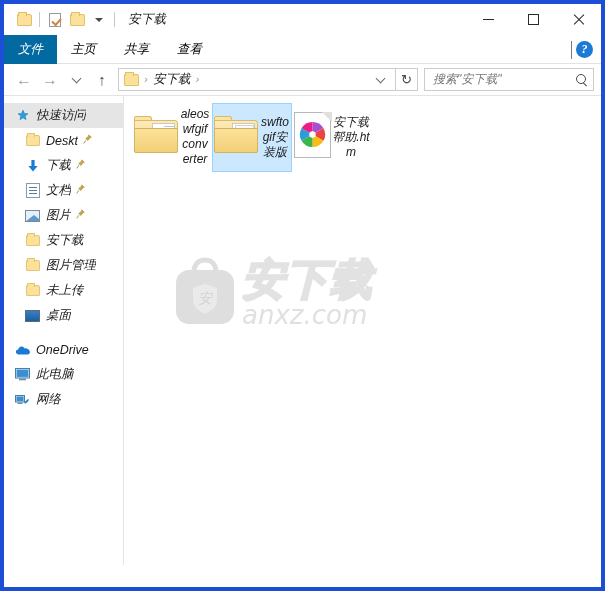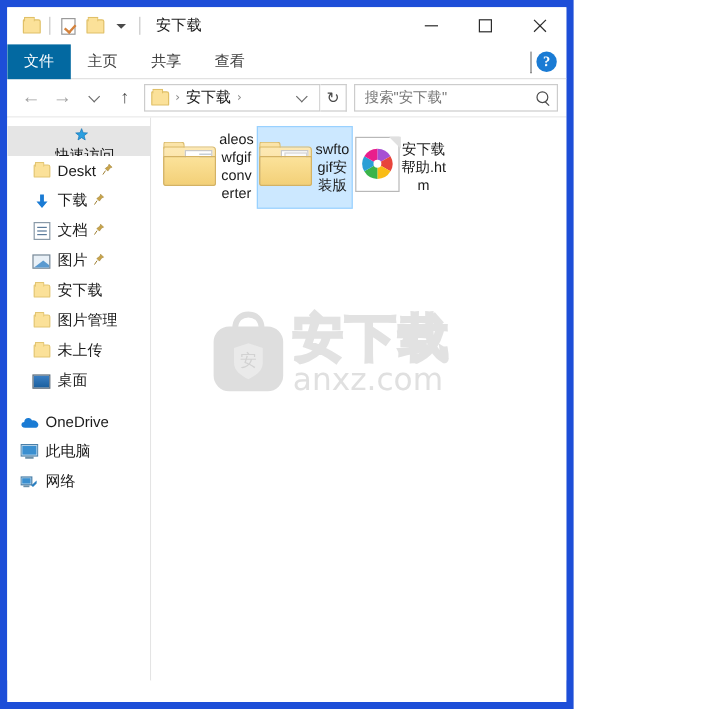--- a/index.html
+++ b/index.html
@@ -5,24 +5,25 @@
   * { box-sizing: border-box; }
   html, body {
     margin: 0; padding: 0;
     width: 605px; height: 591px;
     overflow: hidden;
     font-family: "Liberation Sans", "DejaVu Sans", sans-serif;
     background: #ffffff;
   }
   #window {
     position: relative;
-    width: 478px; height: 591px;
-    background: #ffffff;
-    border: 6px solid #1d4ed8;
+    width: 605px; height: 591px;
+    background: #ffffff;
+    border: 4px solid #1d4ed8;
     overflow: hidden;
+    font-style: italic;
   }
 
   
   #titlebar {
     position: relative;
     height: 31px;
     background: #ffffff;
     display: flex;
     align-items: center;
     padding-left: 9px;
@@ -91,21 +92,21 @@
   #ribbon {
     position: relative;
     height: 29px;
     background: #ffffff;
     border-bottom: 1px solid #dededede;
     display: flex; align-items: stretch;
   }
   .tab {
     display: flex; align-items: center; justify-content: center;
     padding: 0 14px;
-    font-size: 12.5px; color: #404040;
+    font-size: 12.5px; color: #000000;
     height: 29px;
     cursor: default;
   }
   .tab.active {
     background: #0369a1; color: #ffffff;
   }
   #ribbon-right {
     position: absolute; right: 0; top: 0; height: 29px;
     display: flex; align-items: center; gap: 4px; padding-right: 8px;
   }
@@ -228,21 +229,21 @@
     flex: none;
   }
   .nav-item {
     height: 25px;
     display: flex; align-items: center;
     padding-left: 10px;
     font-size: 12.5px; color: #1a1a1a;
     white-space: nowrap;
     position: relative;
   }
-  .nav-item.selected { background: #e5e5e5; flex-direction: column; }
+  .nav-item.selected { background: #e5e5e5; }
   .nav-item .ni-icon {
     width: 17px; height: 16px; flex: none;
     display: flex; align-items: center; justify-content: center;
     margin-right: 5px;
   }
   .nav-item .ni-label { overflow: hidden; }
   .nav-item .pin {
     margin-left: 5px; flex: none;
   }
   .indent-1 { padding-left: 20px; }

